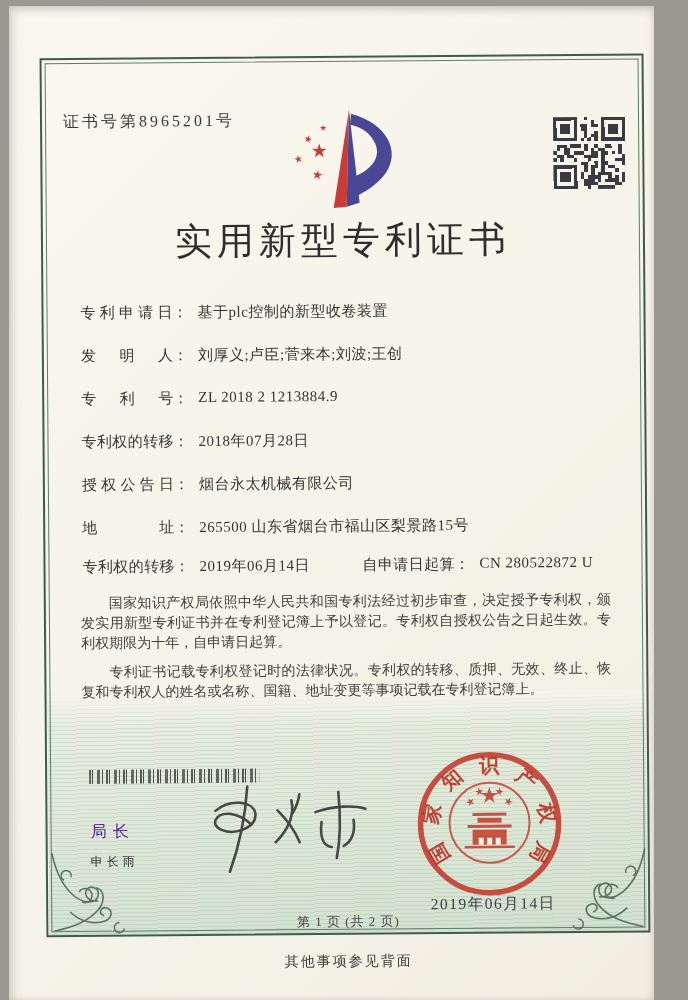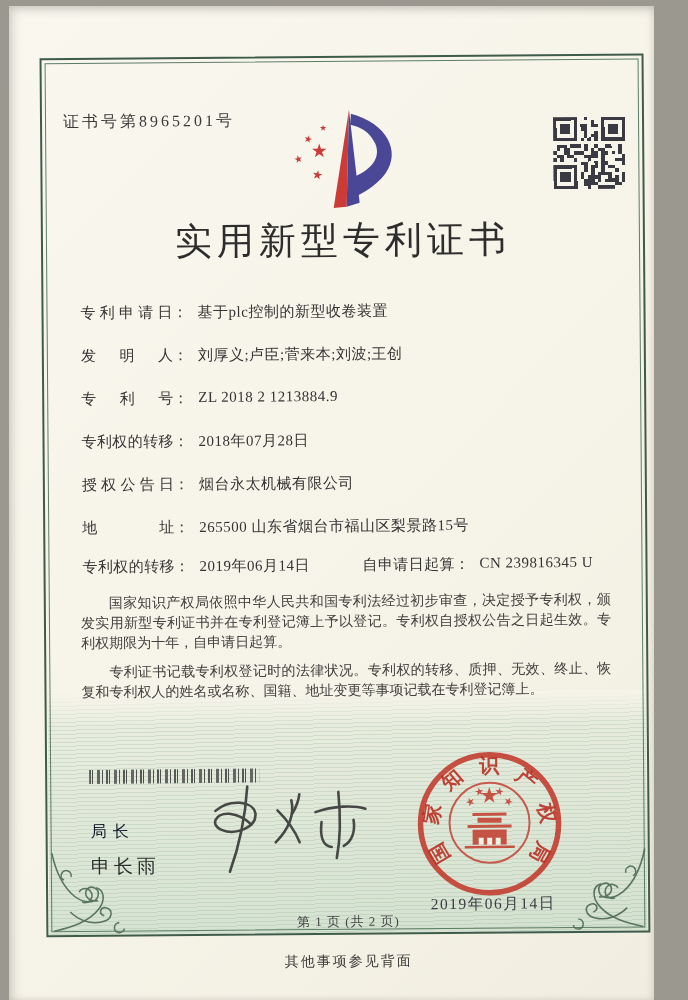--- a/index.html
+++ b/index.html
@@ -37,22 +37,22 @@
 
   .paras{position:absolute;left:80px;top:592px;width:530px;font-size:14px;line-height:20px;
          color:#40403e;text-align:justify;}
   .paras p{margin:0 0 9px 0;text-indent:2em;}
 
   .barcode{position:absolute;left:87px;top:768px;width:170px;height:14px;opacity:.82;
      background:repeating-linear-gradient(90deg,
        #3a3a3a 0 2px, transparent 2px 3px, #2e2e2e 3px 4px, transparent 4px 8px,
        #4b4b4b 8px 11px, transparent 11px 13px, #333 13px 14px, transparent 14px 17px);}
 
-  .director-title{position:absolute;left:88px;top:820px;font-size:16px;letter-spacing:6px;color:#0f172a;}
-  .director-name{position:absolute;left:88px;top:852px;font-size:19px;letter-spacing:4px;color:#2e2e2e;}
+  .director-title{position:absolute;left:88px;top:820px;font-size:16px;letter-spacing:6px;color:#4c1d95;}
+  .director-name{position:absolute;left:88px;top:852px;font-size:12px;letter-spacing:4px;color:#2e2e2e;}
   .signature{position:absolute;left:193px;top:780px;width:185px;height:100px;}
 
   .seal{position:absolute;left:402px;top:740px;width:170px;height:170px;}
   .seal-chars text{font-family:"Liberation Serif","DejaVu Serif",serif;font-size:20px;font-weight:700;
                    text-anchor:middle;dominant-baseline:middle;}
   .seal-date{position:absolute;left:405px;top:895px;width:170px;text-align:center;
              font-size:15.5px;letter-spacing:1.5px;color:#3d3d46;}
 
   .page-indicator{position:absolute;left:43px;top:913px;width:604px;text-align:center;
                   font-size:13px;letter-spacing:1px;color:#474747;}
@@ -242,21 +242,21 @@
     </div>
     <div class="field f4">
       <span class="flabel">授权公告日</span><span class="fcolon">：</span><span class="fvalue">烟台永太机械有限公司</span>
     </div>
     <div class="field f5">
       <span class="flabel">地址</span><span class="fcolon">：</span><span class="fvalue">265500 山东省烟台市福山区梨景路15号</span>
     </div>
     <div class="field grant">
       <span class="flabel">专利权的转移</span><span class="fcolon">：</span><span class="fvalue">2019年06月14日</span>
       <span class="pair2">
-        <span class="flabel">自申请日起算</span><span class="fcolon">：</span><span class="fvalue">CN 239816345 U</span>
+        <span class="flabel">自申请日起算</span><span class="fcolon">：</span><span class="fvalue">CN 280522872 U</span>
       </span>
     </div>
 
     <div class="paras">
       <p>国家知识产权局依照中华人民共和国专利法经过初步审查，决定授予专利权，颁发实用新型专利证书并在专利登记簿上予以登记。专利权自授权公告之日起生效。专利权期限为十年，自申请日起算。</p>
       <p>专利证书记载专利权登记时的法律状况。专利权的转移、质押、无效、终止、恢复和专利权人的姓名或名称、国籍、地址变更等事项记载在专利登记簿上。</p>
     </div>
 
     <div class="barcode"></div>
 

